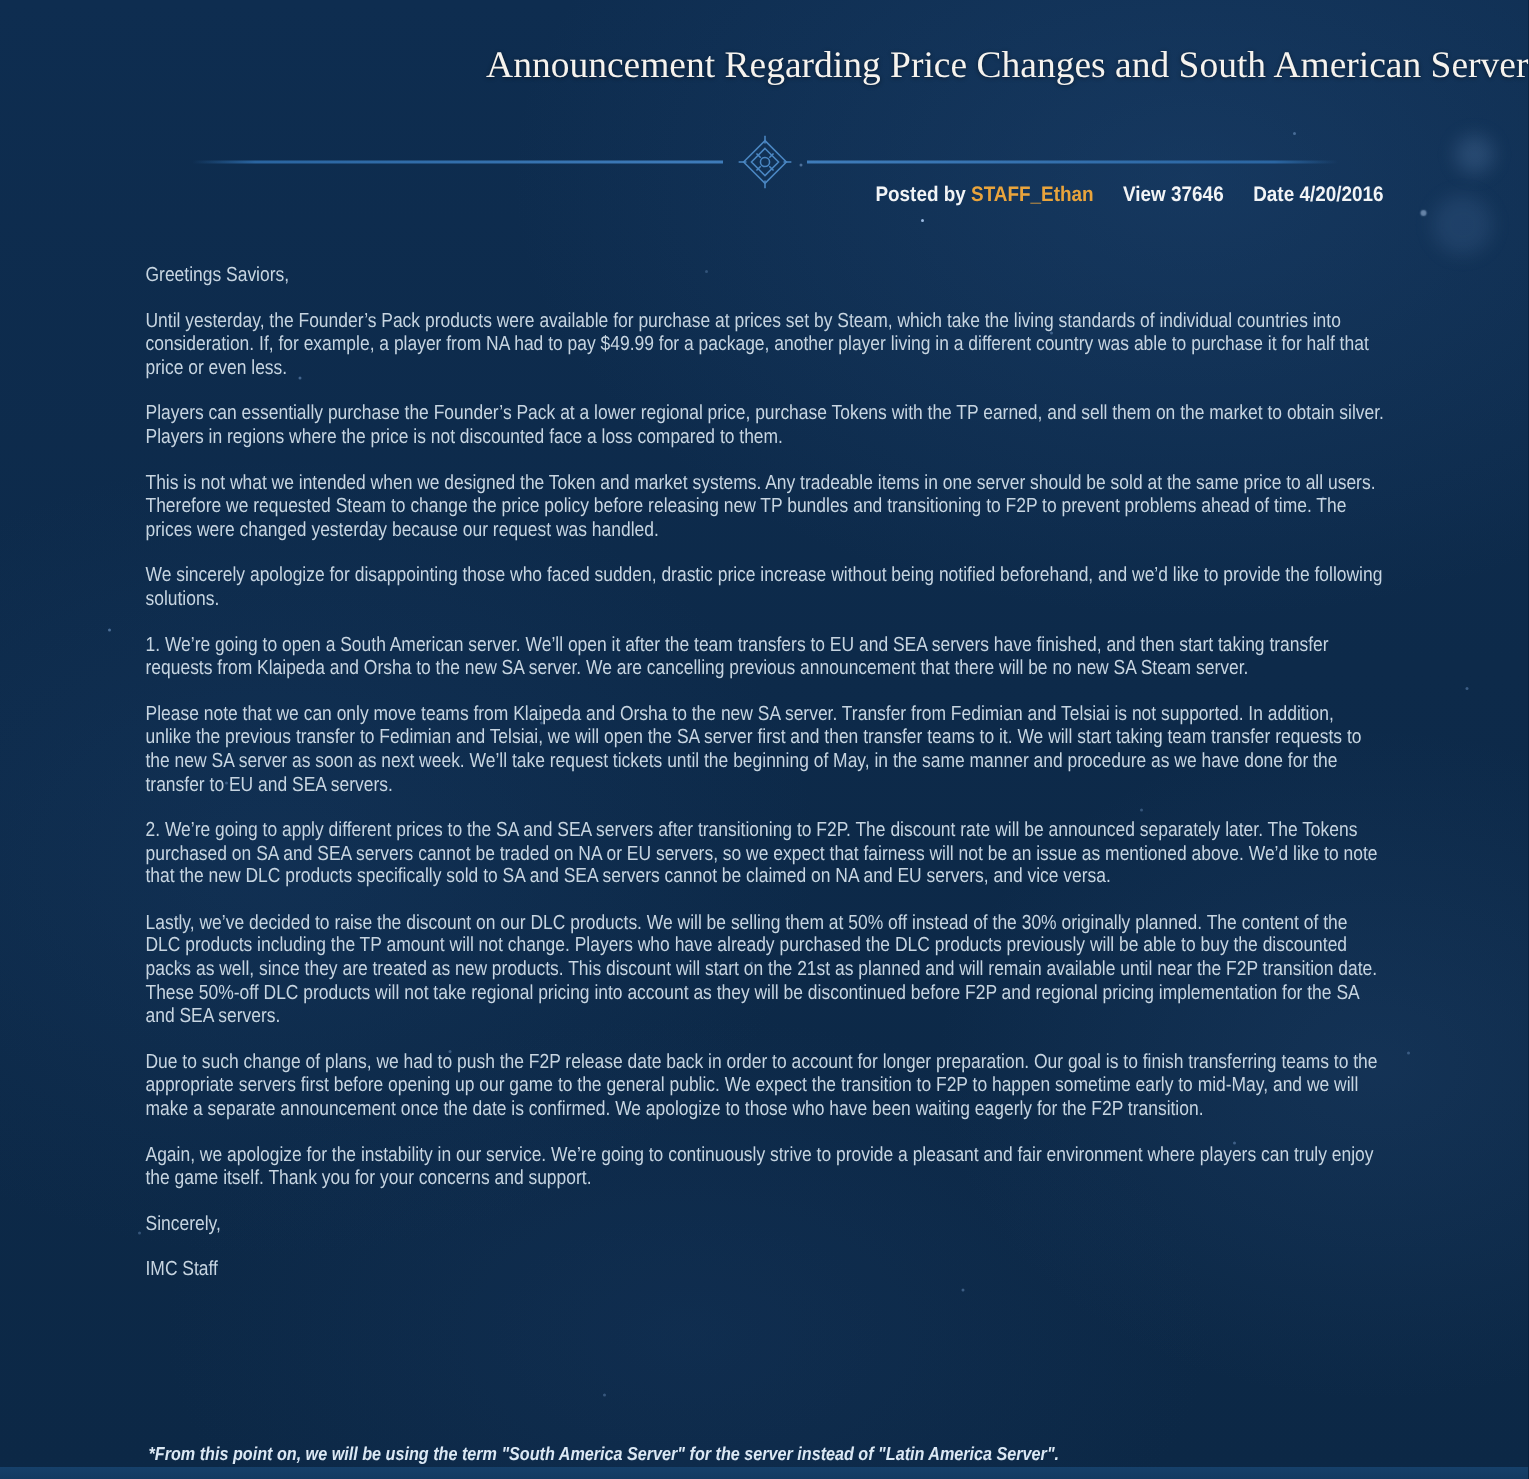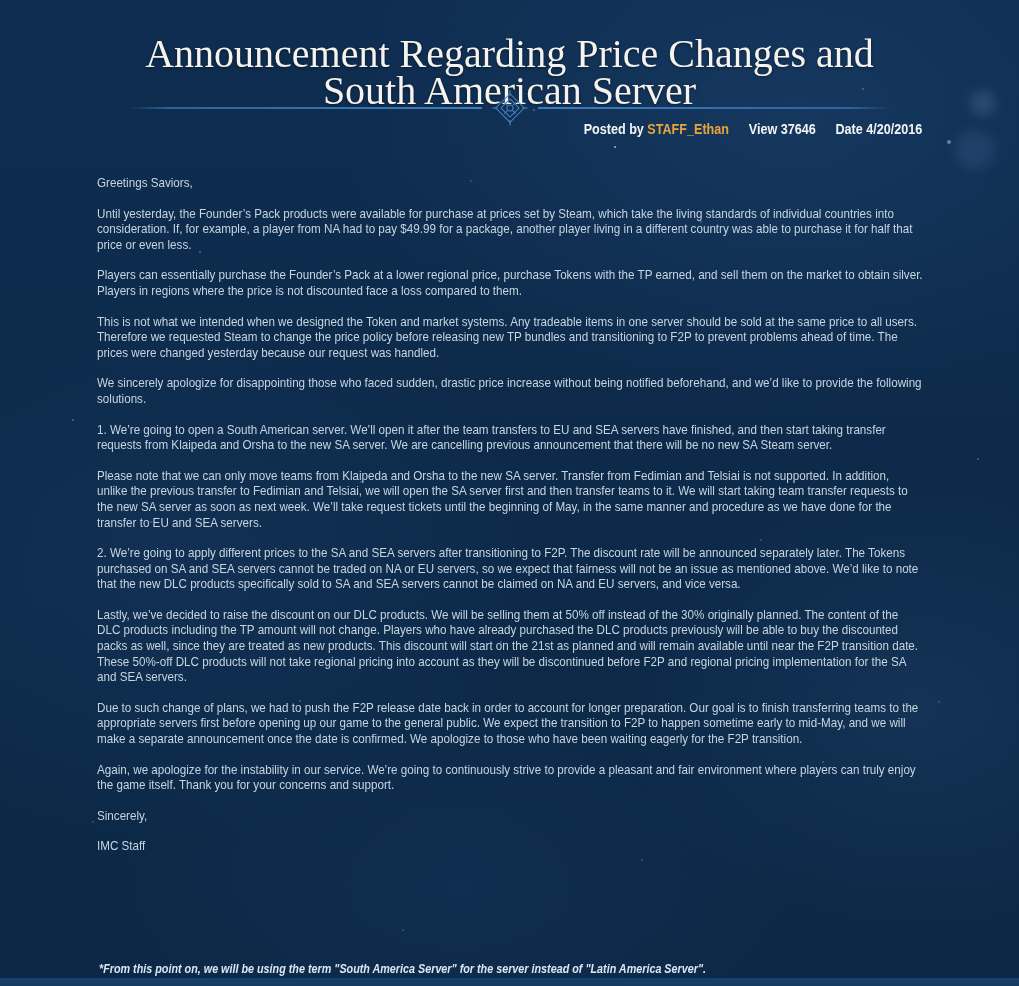--- a/index.html
+++ b/index.html
@@ -38,23 +38,23 @@
        92px 821px 0 0 rgba(150,190,240,.30),
       641px 859px 0 0 rgba(150,190,240,.35),
       402px 929px 0 0 rgba(150,190,240,.30),
       470px 180px 0 0 rgba(150,190,240,.25);
   }
   .glow { position:absolute; border-radius:50%; filter:blur(6px); }
   .glow.g1 { left:970px; top:90px;  width:26px; height:26px; background:rgba(140,180,230,.18); }
   .glow.g3 { left:955px; top:130px; width:40px; height:40px; background:rgba(120,165,220,.12); }
 
   .title {
-    position:absolute; top:8px; left:0; right:0; text-align:center;
+    position:absolute; top:8px; left:0; right:0; text-align:right;
     font-family:"Liberation Serif", serif; font-weight:400;
-    font-size:40px; line-height:37px; color:#f6f3ee;
+    font-size:25px; line-height:37px; color:#f6f3ee;
     text-shadow:0 1px 3px rgba(0,0,0,.45);
   }
   .title span { display:inline-block; max-width:750px; }
 
   .divider {
     position:absolute; top:89px; left:128px; width:764px; height:38px;
     display:flex; align-items:center;
   }
   .div-line { flex:1; height:2px; }
   .div-line.left  { background:linear-gradient(to right, rgba(47,110,174,0) 0%, rgba(47,110,174,.85) 12%, #3f7cba 100%); }

